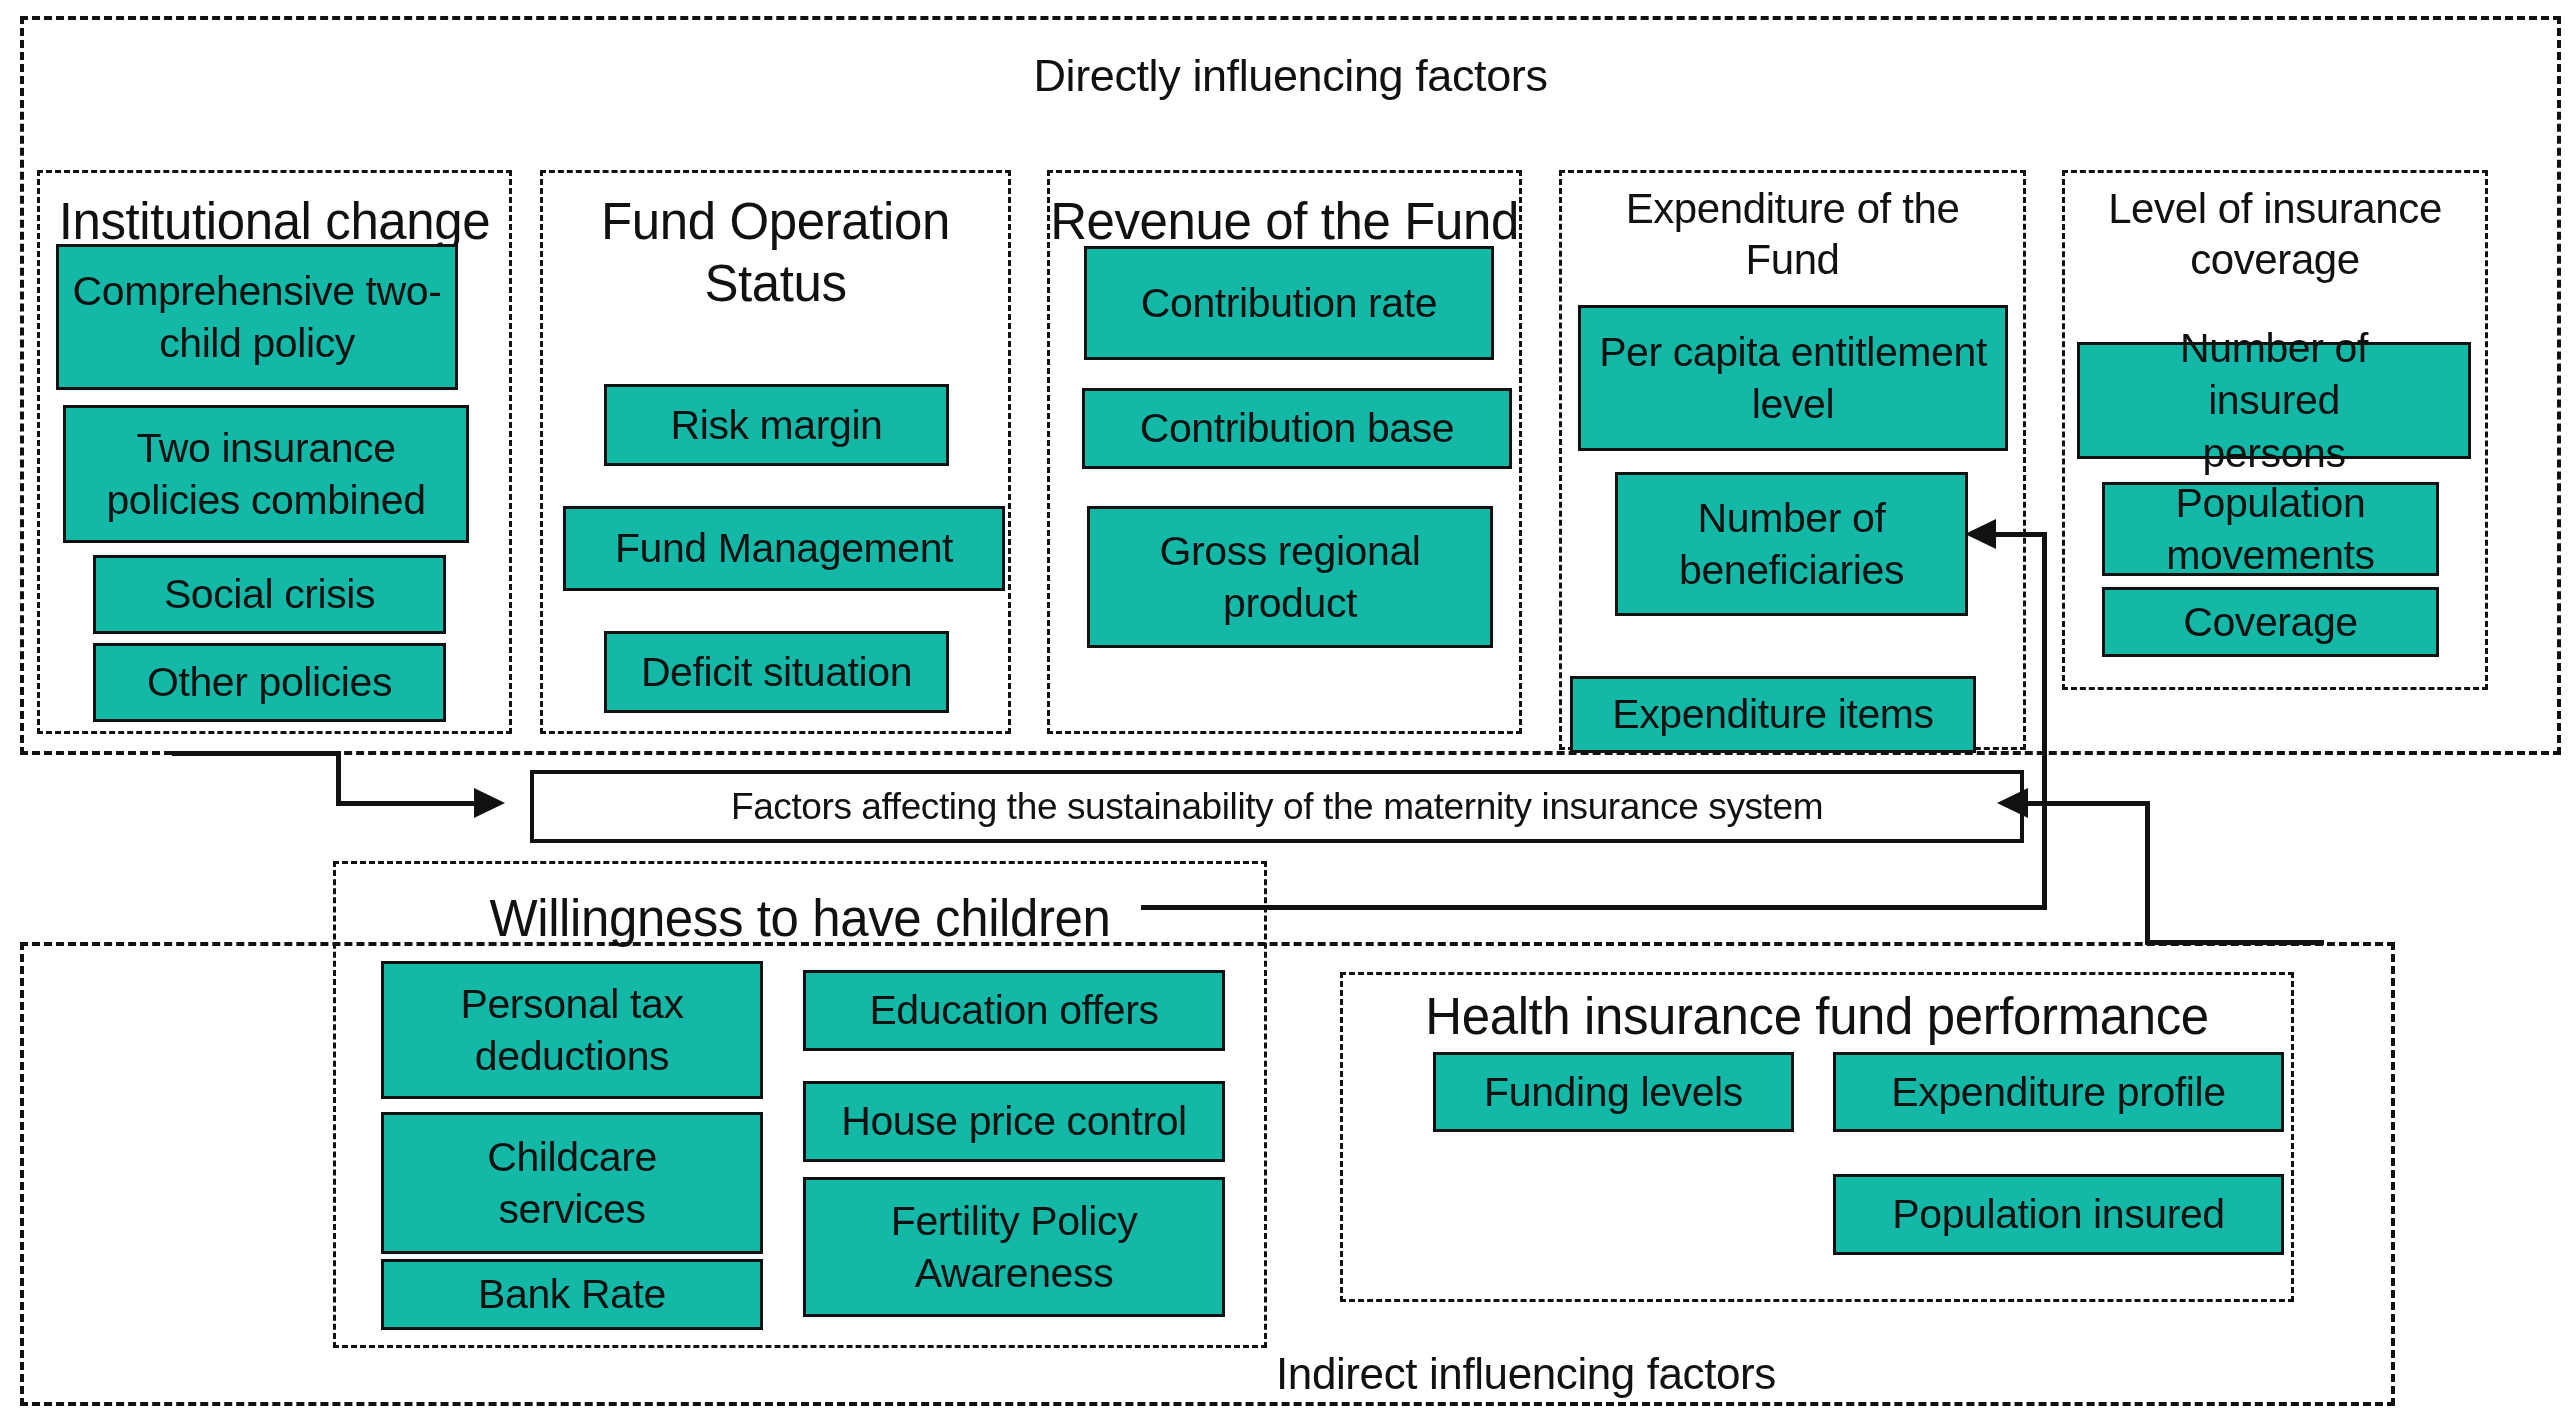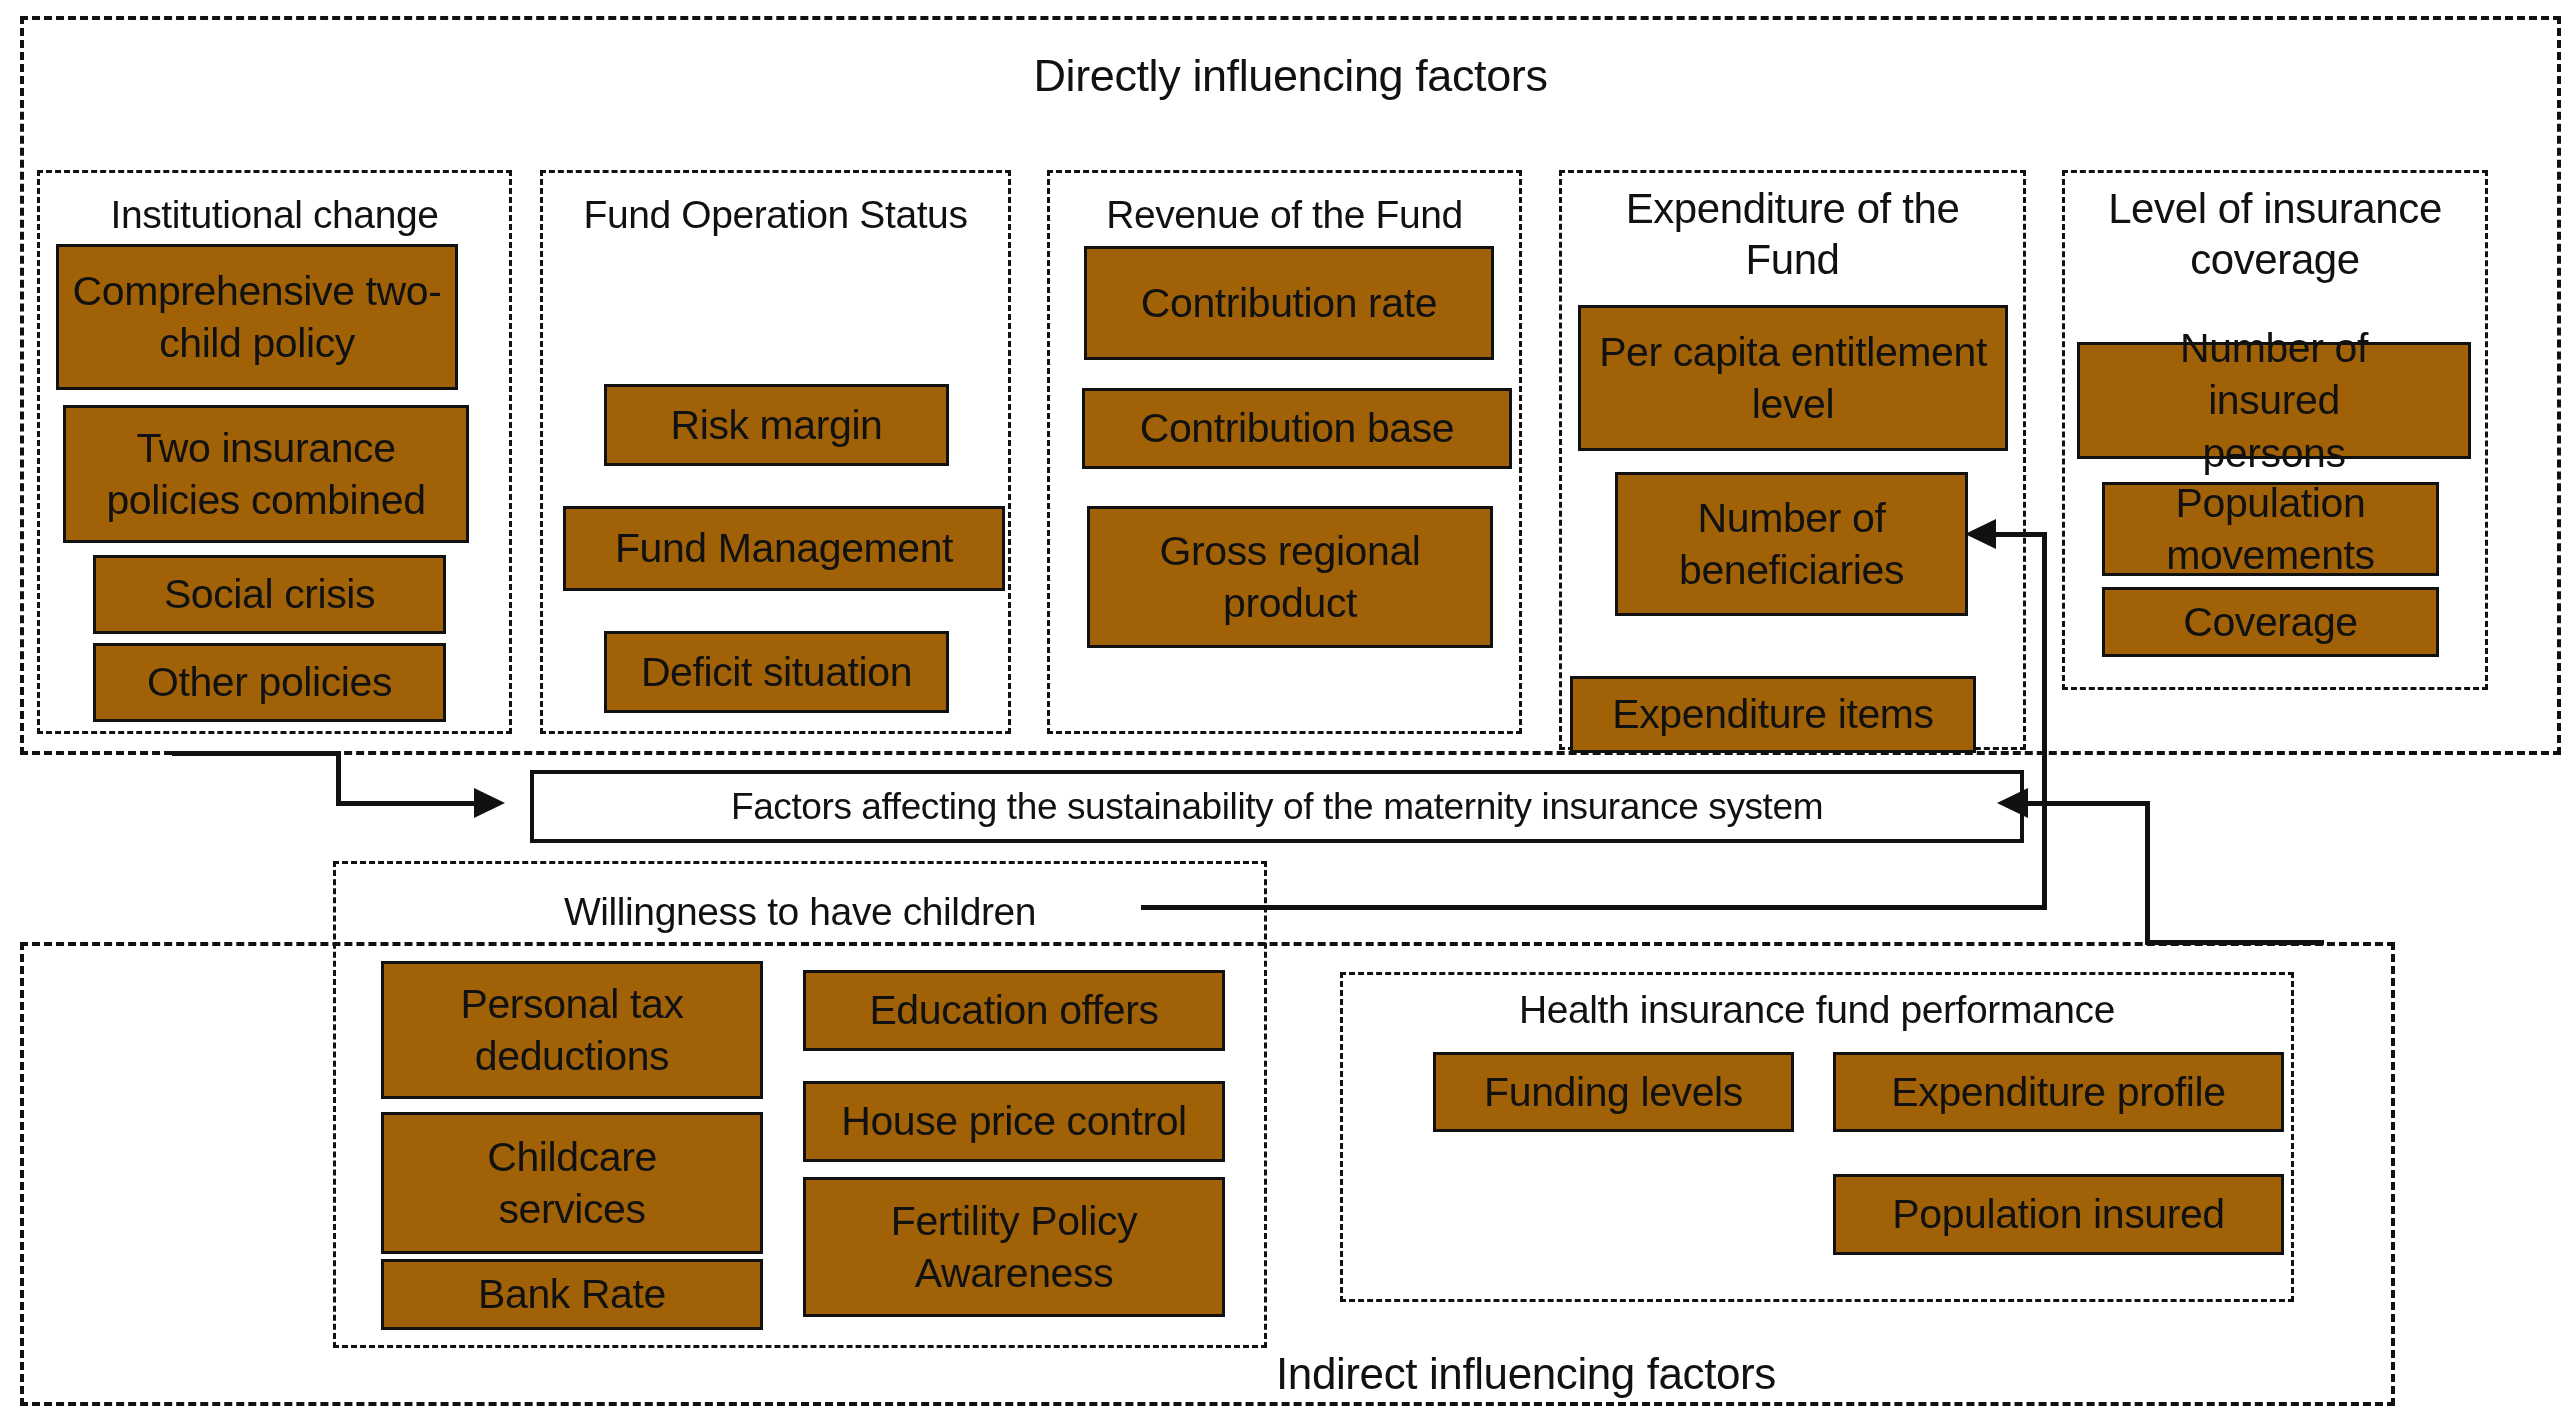--- a/index.html
+++ b/index.html
@@ -4,25 +4,25 @@
 <style>
   html,body{margin:0;padding:0;background:#ffffff;}
   .stage{
     position:relative;width:2576px;height:1421px;background:#ffffff;
     font-family:"Liberation Sans", sans-serif;color:#111;letter-spacing:-0.4px;
     overflow:hidden;
   }
   .dashed-lg{position:absolute;border:4px dashed #111;box-sizing:border-box;background:transparent;}
   .dashed-sm{position:absolute;border:3.2px dashed #111;box-sizing:border-box;background:transparent;}
   .ibox{
-    position:absolute;border:3.2px solid #111;box-sizing:border-box;background:#a16207;
+    position:absolute;border:3.2px solid #111;box-sizing:border-box;background:#14b8a6;
     display:flex;align-items:center;justify-content:center;text-align:center;
     font-size:41px;line-height:1.28;padding:0 9.7px;
   }
-  .gtitle{position:absolute;left:0;width:100%;text-align:center;font-size:39px;line-height:1.22;}
+  .gtitle{position:absolute;left:0;width:100%;text-align:center;font-size:51px;line-height:1.22;}
   .gtitle-narrow{position:absolute;left:50%;transform:translateX(-50%);text-align:center;font-size:42px;line-height:1.22;}
   .sec-title{position:absolute;text-align:center;font-size:44px;}
   .line{position:absolute;background:#111;}
   .arr-r{position:absolute;width:0;height:0;border-top:15.4px solid transparent;border-bottom:15.4px solid transparent;border-left:31px solid #111;}
   .arr-l{position:absolute;width:0;height:0;border-top:15.4px solid transparent;border-bottom:15.4px solid transparent;border-right:31px solid #111;}
   .central{
     position:absolute;border:4px solid #111;box-sizing:border-box;background:#fff;
     display:flex;align-items:center;justify-content:center;text-align:center;font-size:37px;
   }
 </style>

